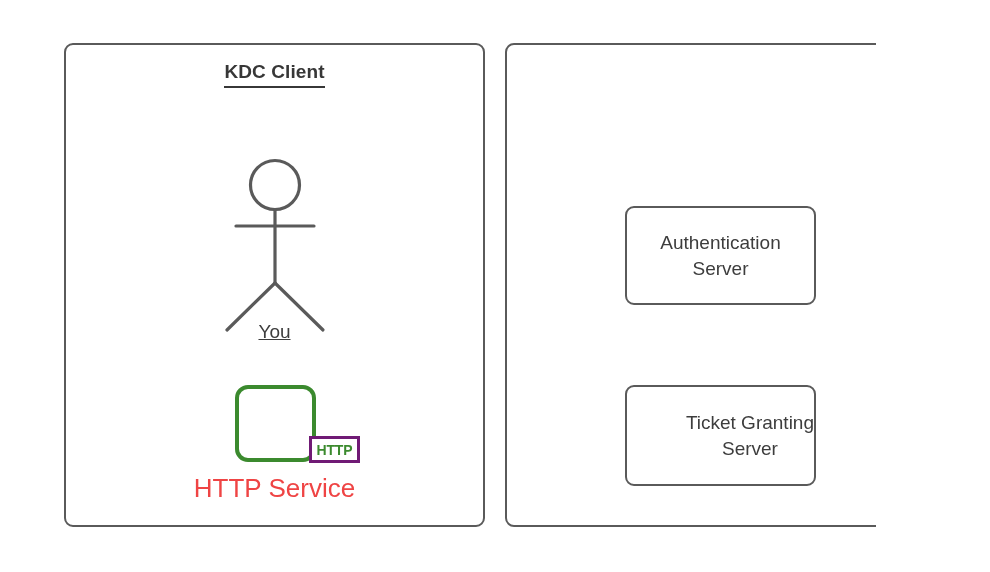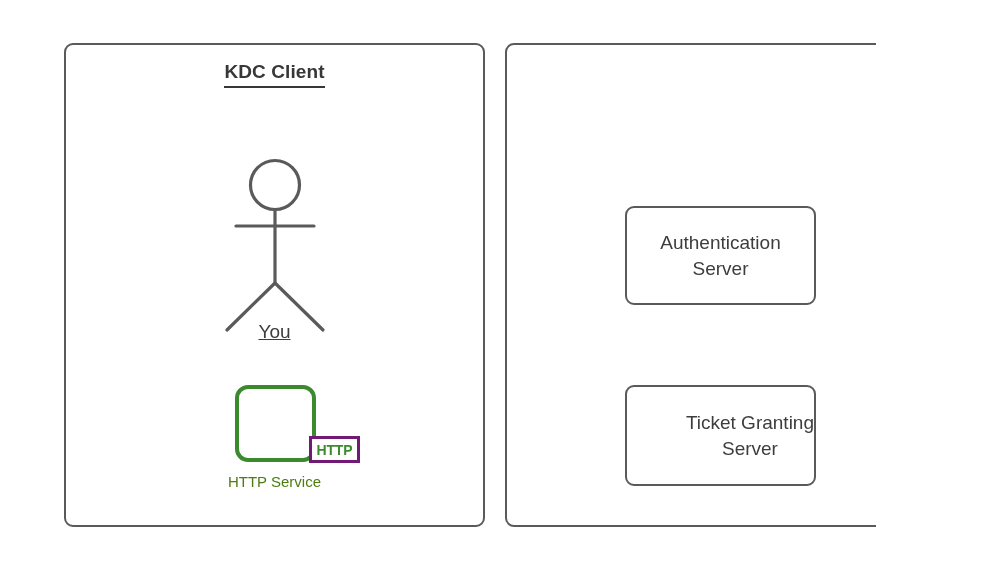--- a/index.html
+++ b/index.html
@@ -122,22 +122,22 @@
     color: #3b8a2e;
     line-height: 1;
     letter-spacing: -0.2px;
   }
   #http-label {
     position: absolute;
     left: 64px;
     top: 473px;
     width: 421px;
     text-align: center;
-    font-size: 15px;
-    color: #4d7c0f;
+    font-size: 26px;
+    color: #ef4444;
   }
 
   
   .server-box {
     position: absolute;
     box-sizing: border-box;
     border: 2.5px solid #5a5a5a;
     border-radius: 9px;
     background: #ffffff;
     display: flex;

